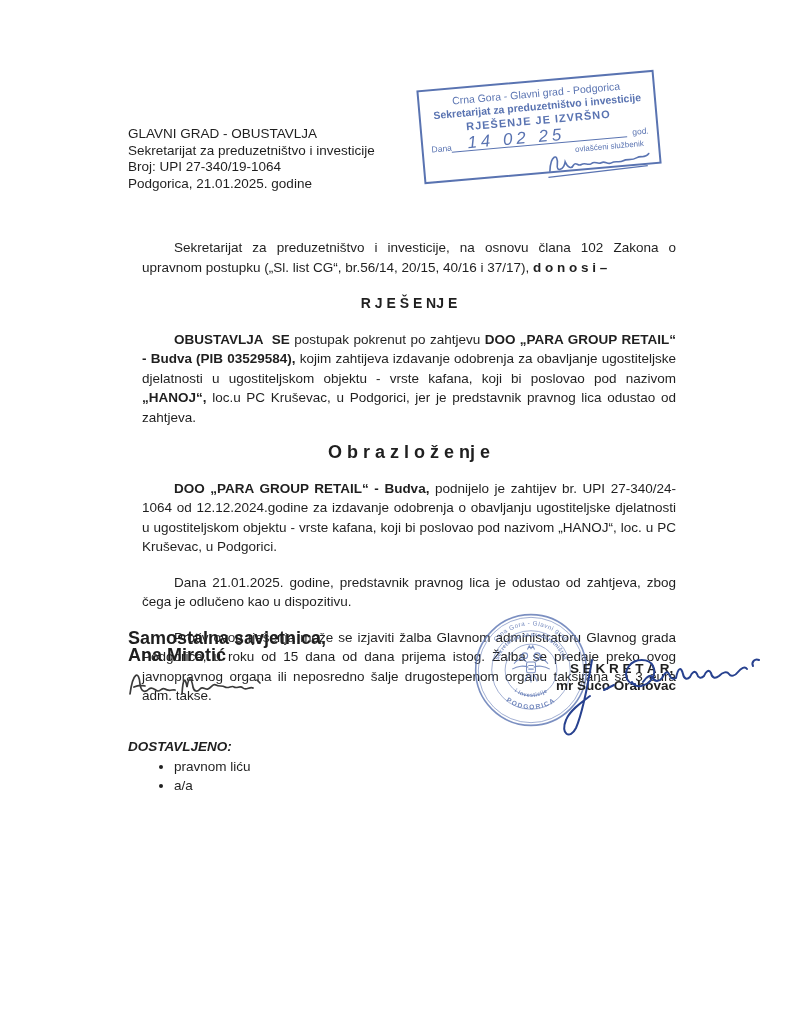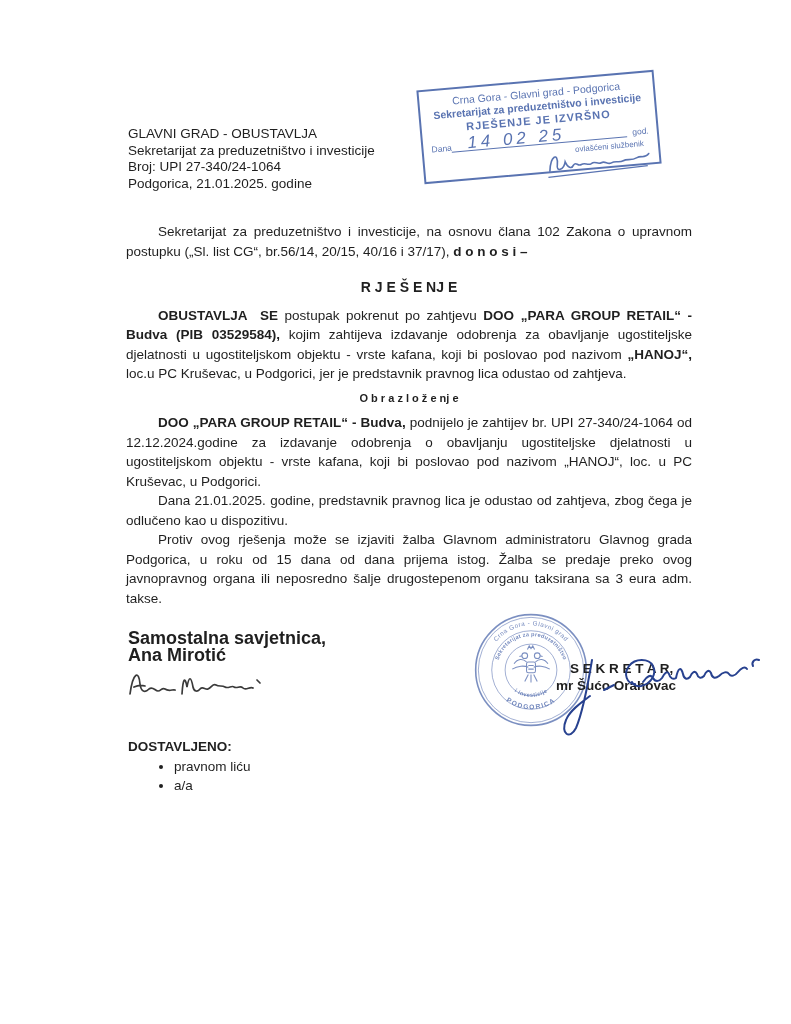--- a/index.html
+++ b/index.html
@@ -27,48 +27,48 @@
   .vstamp .dana .dt{
     flex:1;border-bottom:1px solid #4c68ab;text-align:left;padding-left:16px;
     font-size:17px;font-style:italic;letter-spacing:4px;line-height:15px;
   }
   .vstamp .dana .suf{font-size:8.5px;line-height:10px;margin-left:5px;}
   .vstamp .officer{font-size:8px;text-align:right;padding-right:14px;margin-top:3px;}
   .vstamp .sigbox{position:absolute;right:2px;bottom:-12px;width:116px;height:40px;}
 
   
   .content{position:absolute;left:126px;top:222px;width:566px;font-size:13.5px;line-height:19.5px;}
-  .content p{margin:0;text-align:justify;text-indent:32px;}
+  .content p{margin:16px;text-align:justify;text-indent:32px;}
   .content .title{text-align:center;font-weight:bold;font-size:14px;margin:17px 0 8px;text-indent:0;}
-  .content .subtitle{text-align:center;font-weight:bold;font-size:11px;margin:5px 0 5px;text-indent:0;}
+  .content .subtitle{text-align:center;font-weight:bold;font-size:18px;margin:5px 0 5px;text-indent:0;}
   .b{font-weight:bold;}
 
   
   .sig-left{position:absolute;left:128px;top:630px;font-size:18px;line-height:17px;font-weight:bold;}
   .sig-left-hand{position:absolute;left:124px;top:662px;width:152px;height:44px;}
   .sig-right{position:absolute;left:556px;top:660px;font-size:13.5px;line-height:17px;font-weight:bold;width:200px;}
   .sig-right .role{padding-left:14px;}
   .seal{position:absolute;left:473px;top:612px;width:116px;height:116px;filter:blur(0.3px);}
   .sig-right-hand{position:absolute;left:540px;top:638px;width:252px;height:102px;}
 
   
   .dost{position:absolute;left:128px;top:738px;font-size:13.5px;line-height:18px;}
-  .dost .t{font-weight:bold;}
+  .dost .t{font-weight:bold;font-style:italic;}
   .dost ul{margin:1px 0 0 0;padding-left:46px;}
   .dost li{line-height:19px;}
 </style>
 </head>
 <body>
 
 <div class="page">
 
   <div class="hdr">
     <div>GLAVNI GRAD - OBUSTAVLJA</div>
     <div>Sekretarijat za preduzetništvo i investicije</div>
-    <div>Broj: UPI 27-340/24-1064</div>
+    <div>Broj: UPI 27-340/19-1064</div>
     <div>Podgorica, 21.01.2025. godine</div>
   </div>
 
   <div class="vstamp">
     <div class="l1">Crna Gora - Glavni grad - Podgorica</div>
     <div class="l2">Sekretarijat za preduzetništvo i investicije</div>
     <div class="l3">RJEŠENJE JE IZVRŠNO</div>
     <div class="dana">
       <span class="lbl">Dana</span>
       <span class="dt">14 02 25</span>

